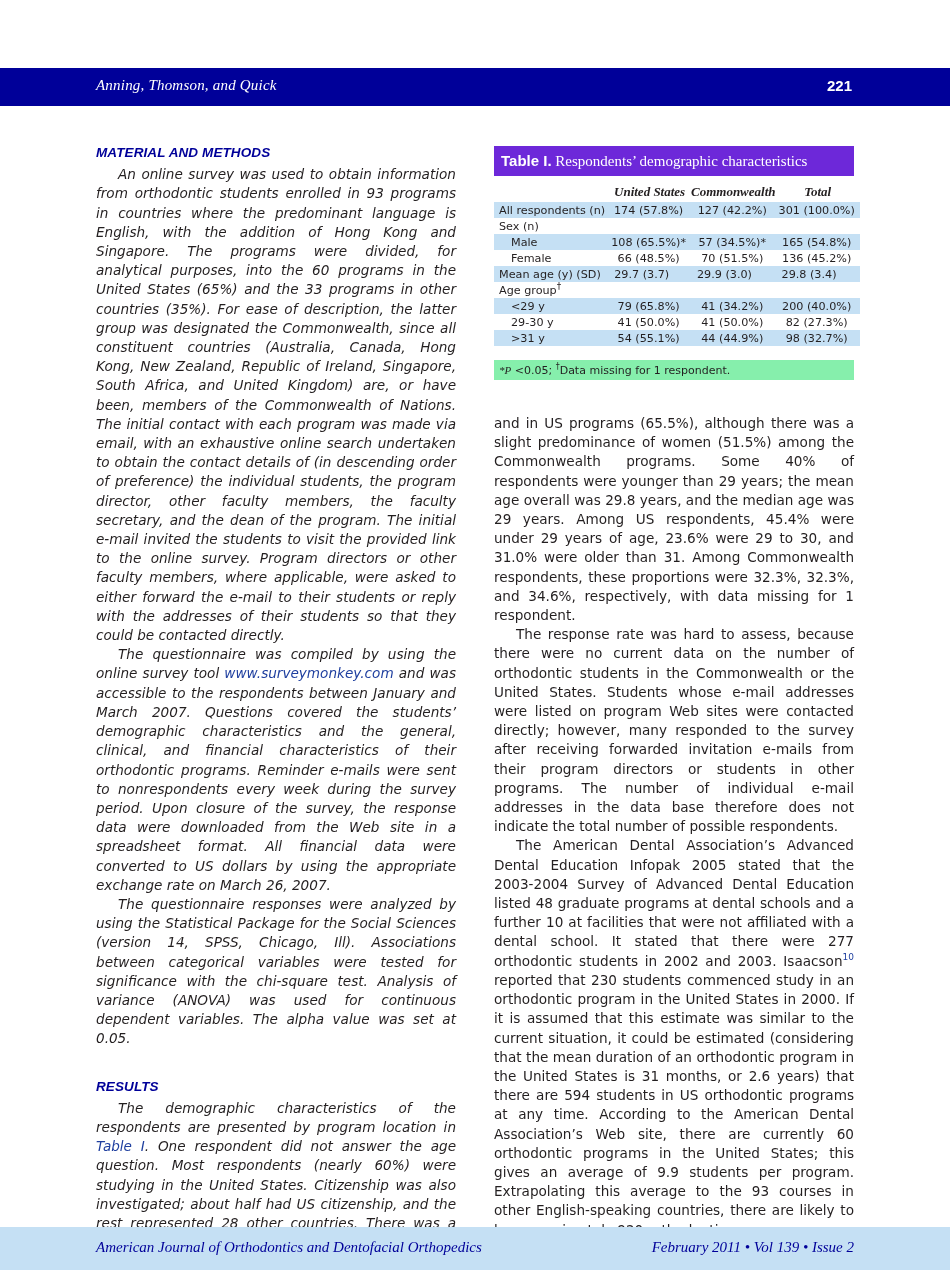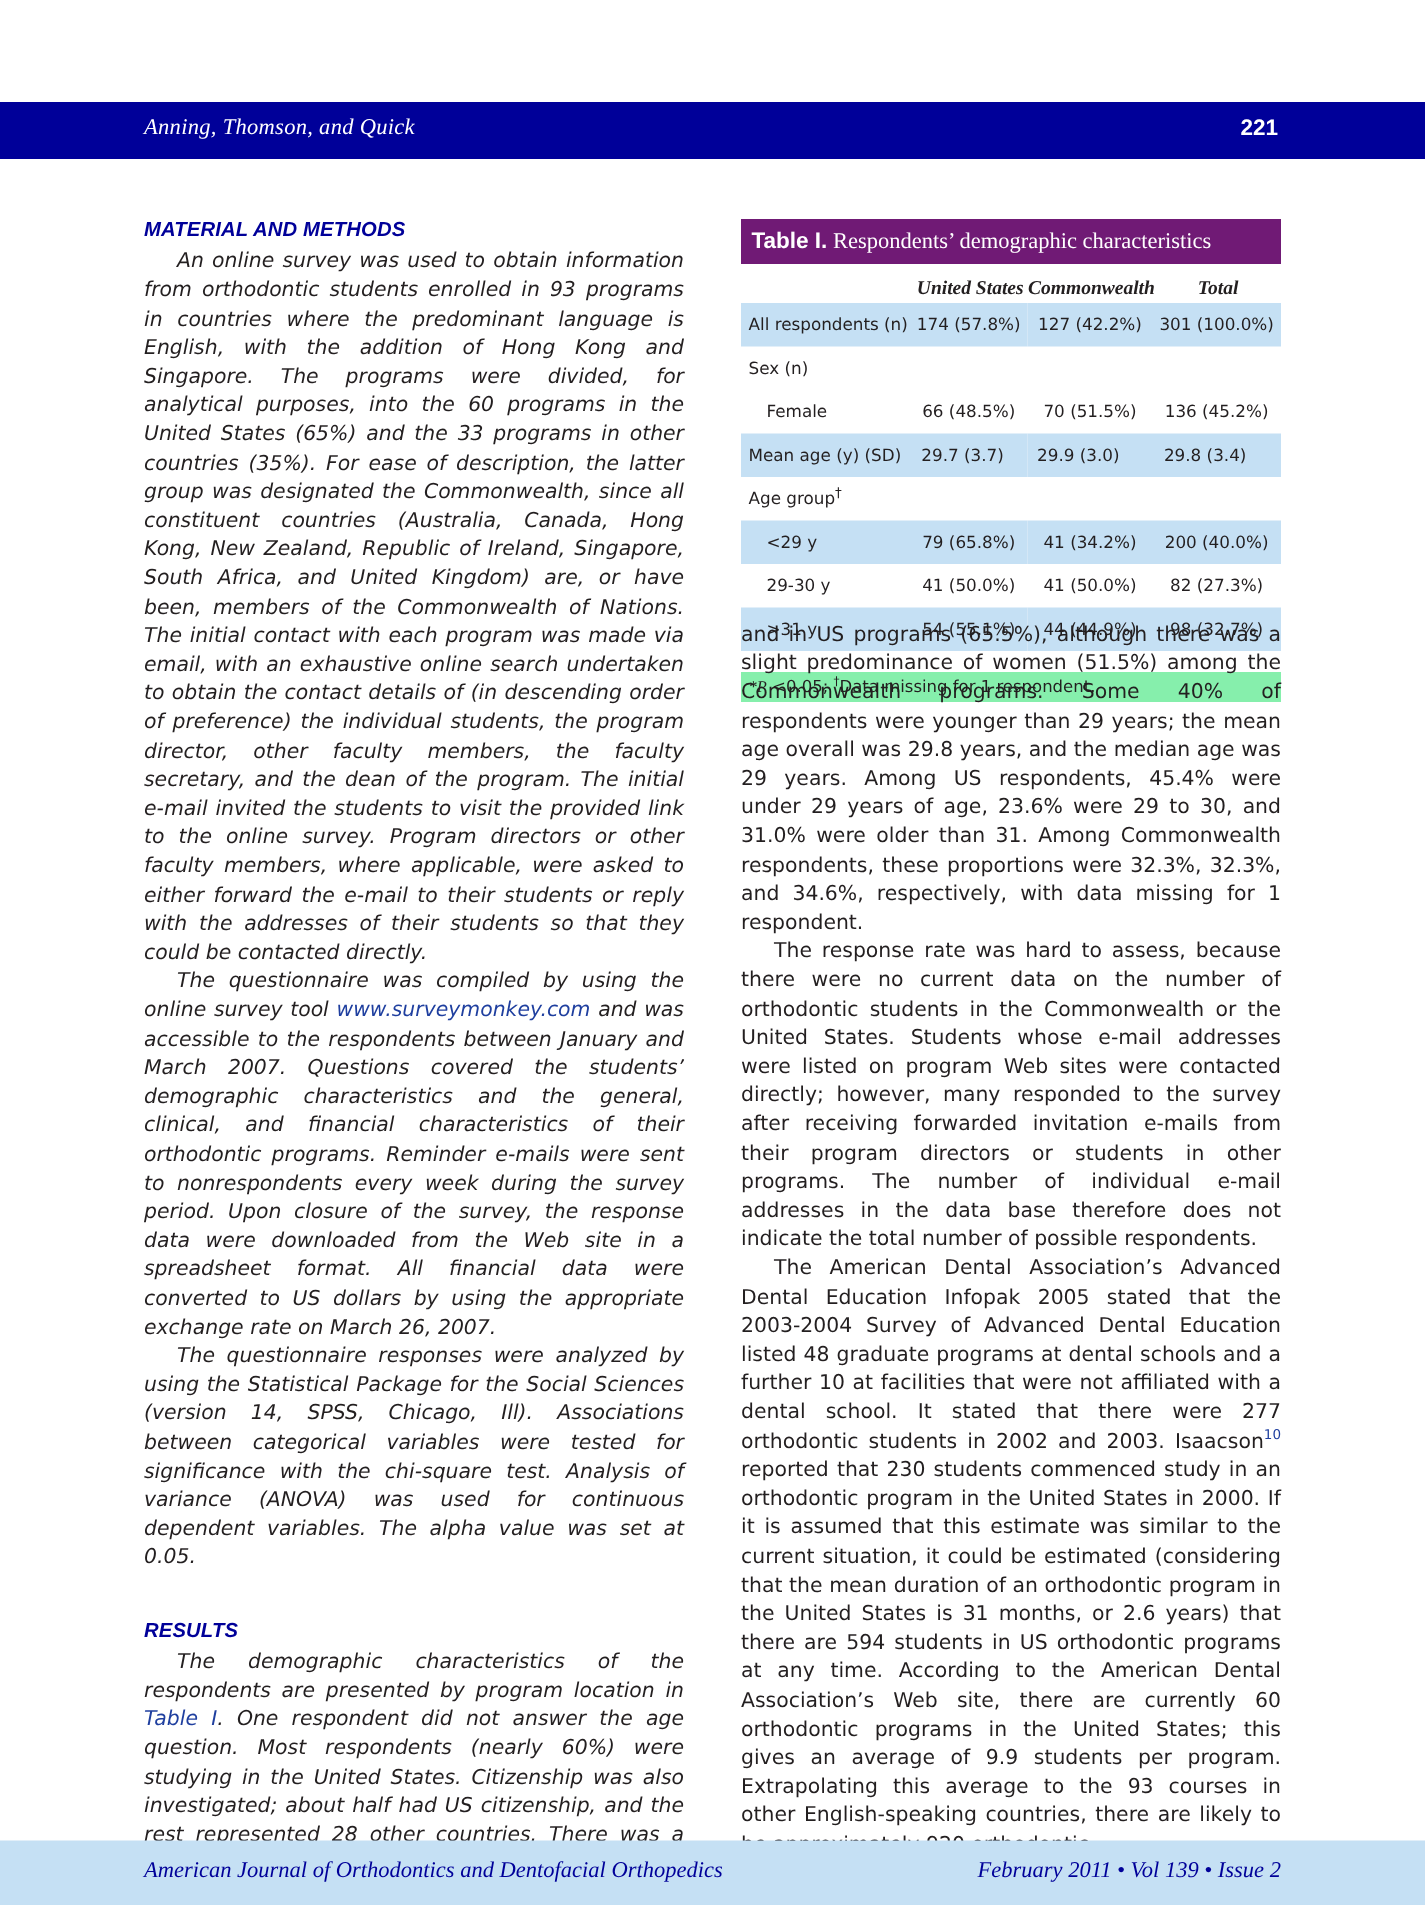--- a/index.html
+++ b/index.html
@@ -31,30 +31,30 @@
     }
     .para { margin: 0; text-indent: 22px; }
     .para.noindent { text-indent: 0; }
     .gap { height: 28px; }
     .link { color: #1f3f9f; }
     sup { font-size: 9px; line-height: 0; color: #1f3f9f; }
 
     
     .table-box { position: absolute; left: 494px; top: 146px; width: 360px; }
     .table-title {
-      background: #701a75; color: #ffffff; height: 30px; line-height: 30px;
+      background: #6d28d9; color: #ffffff; height: 30px; line-height: 30px;
       padding-left: 7px; font-size: 15px; font-family: "Liberation Serif", serif;
     }
     .table-title .label { font-family: "Liberation Sans", sans-serif; font-weight: bold; font-size: 15px; }
     table { border-collapse: collapse; width: 360px; font-size: 11.2px; margin-top: 6px; }
     th {
       font-family: "Liberation Serif", serif; font-style: italic; font-weight: bold;
       font-size: 13px; height: 20px; padding: 0; text-align: center;
     }
-    td { height: 29px; padding: 0 3px; white-space: nowrap; }
+    td { height: 16px; padding: 0 3px; white-space: nowrap; }
     td.lbl { padding-left: 5px; }
     td.sub { padding-left: 17px; }
     td.num { text-align: center; padding-right: 5px; }
     td.left { text-align: left; padding-left: 6px; }
     tr.shaded td { background: #c5e0f4; }
     .table-spacer td { height: 10px; }
     .table-footnote {
       background: #86efac; font-size: 11px; height: 20px; line-height: 20px;
       padding-left: 5px; margin-top: 4px;
     }
@@ -116,20 +116,26 @@
       <td class="num">174 (57.8%)</td>
       <td class="num">127 (42.2%)</td>
       <td class="num">301 (100.0%)</td>
     </tr>
     <tr>
       <td class="lbl">Sex (n)</td>
       <td class="num"></td>
       <td class="num"></td>
       <td class="num"></td>
     </tr>
+    <tr class="shaded">
+      <td class="sub">Male</td>
+      <td class="num">108 (65.5%)*</td>
+      <td class="num">57 (34.5%)*</td>
+      <td class="num">165 (54.8%)</td>
+    </tr>
     <tr>
       <td class="sub">Female</td>
       <td class="num">66 (48.5%)</td>
       <td class="num">70 (51.5%)</td>
       <td class="num">136 (45.2%)</td>
     </tr>
     <tr class="shaded">
       <td class="lbl">Mean age (y) (SD)</td>
       <td class="left">29.7 (3.7)</td>
       <td class="left">29.9 (3.0)</td>

